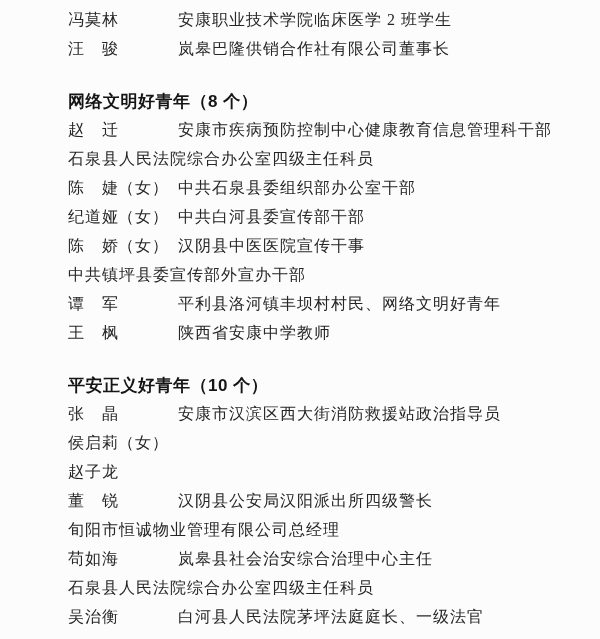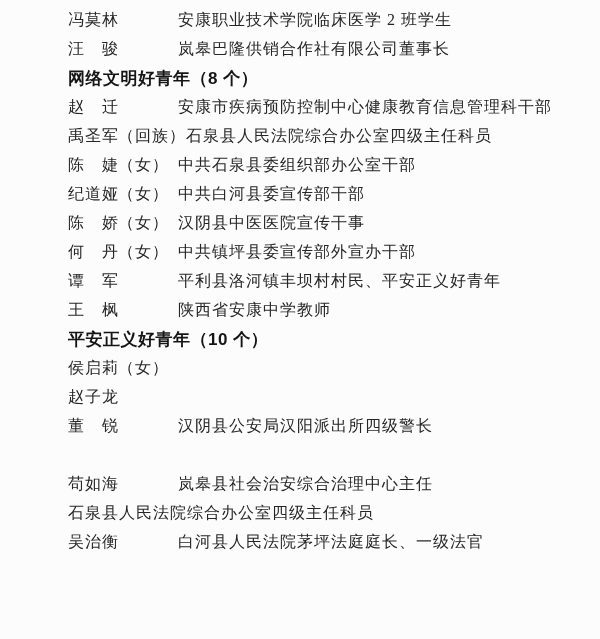--- a/index.html
+++ b/index.html
@@ -42,20 +42,21 @@
   .desc {
     letter-spacing: 1px;
     text-align: right;
   }
   .section-title {
     font-family: "Liberation Sans", sans-serif;
     font-weight: 700;
     font-size: 17px;
     height: 29px;
     line-height: 29px;
+    margin-top: 23px;
     letter-spacing: 0.5px;
     color: #151515;
     white-space: nowrap;
   }
 </style>
 </head>
 <body>
 
 <div class="page">
   <div id="continuation">
@@ -68,59 +69,62 @@
         <span class="desc">岚皋巴隆供销合作社有限公司董事长</span>
       </div>
     </div>
   <div id="sections">
       <div class="section-title">网络文明好青年（8 个）</div>
       <div class="entry">
         <span class="name-cell"><span class="name">赵迁</span><span class="suffix"></span></span>
         <span class="desc">安康市疾病预防控制中心健康教育信息管理科干部</span>
       </div>
       <div class="entry">
-        <span class="name-cell"><span class="name">禹圣军</span><span class="suffix">（回族）</span></span>
         <span class="desc">石泉县人民法院综合办公室四级主任科员</span>
       </div>
       <div class="entry">
         <span class="name-cell"><span class="name">陈婕</span><span class="suffix">（女）</span></span>
         <span class="desc">中共石泉县委组织部办公室干部</span>
       </div>
       <div class="entry">
         <span class="name-cell"><span class="name">纪道娅</span><span class="suffix">（女）</span></span>
         <span class="desc">中共白河县委宣传部干部</span>
       </div>
       <div class="entry">
         <span class="name-cell"><span class="name">陈娇</span><span class="suffix">（女）</span></span>
         <span class="desc">汉阴县中医医院宣传干事</span>
       </div>
       <div class="entry">
-        <span class="name-cell"><span class="name">何丹</span><span class="suffix">（女）</span></span>
         <span class="desc">中共镇坪县委宣传部外宣办干部</span>
       </div>
       <div class="entry">
         <span class="name-cell"><span class="name">谭军</span><span class="suffix"></span></span>
-        <span class="desc">平利县洛河镇丰坝村村民、平安正义好青年</span>
+        <span class="desc">平利县洛河镇丰坝村村民、网络文明好青年</span>
       </div>
       <div class="entry">
         <span class="name-cell"><span class="name">王枫</span><span class="suffix"></span></span>
         <span class="desc">陕西省安康中学教师</span>
       </div>
       <div class="section-title">平安正义好青年（10 个）</div>
+      <div class="entry">
+        <span class="name-cell"><span class="name">张晶</span><span class="suffix"></span></span>
+        <span class="desc">安康市汉滨区西大街消防救援站政治指导员</span>
+      </div>
       <div class="entry">
         <span class="name-cell"><span class="name">侯启莉</span><span class="suffix">（女）</span></span>
       </div>
       <div class="entry">
         <span class="name-cell"><span class="name">赵子龙</span><span class="suffix"></span></span>
       </div>
       <div class="entry">
         <span class="name-cell"><span class="name">董锐</span><span class="suffix"></span></span>
         <span class="desc">汉阴县公安局汉阳派出所四级警长</span>
       </div>
       <div class="entry">
+        <span class="desc">旬阳市恒诚物业管理有限公司总经理</span>
       </div>
       <div class="entry">
         <span class="name-cell"><span class="name">苟如海</span><span class="suffix"></span></span>
         <span class="desc">岚皋县社会治安综合治理中心主任</span>
       </div>
       <div class="entry">
         <span class="desc">石泉县人民法院综合办公室四级主任科员</span>
       </div>
       <div class="entry">
         <span class="name-cell"><span class="name">吴治衡</span><span class="suffix"></span></span>

